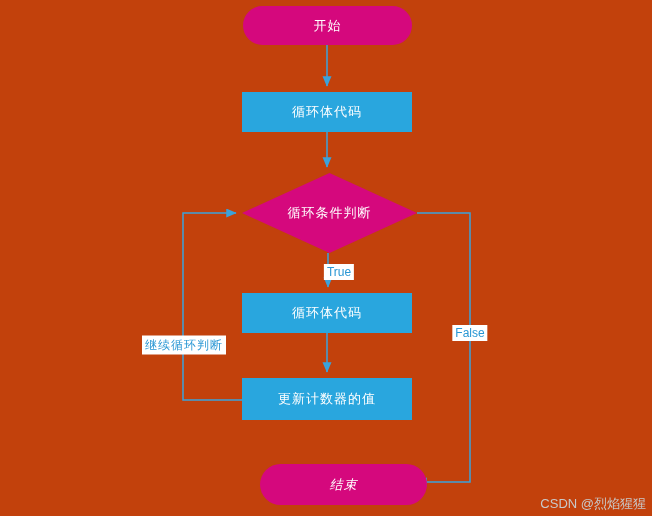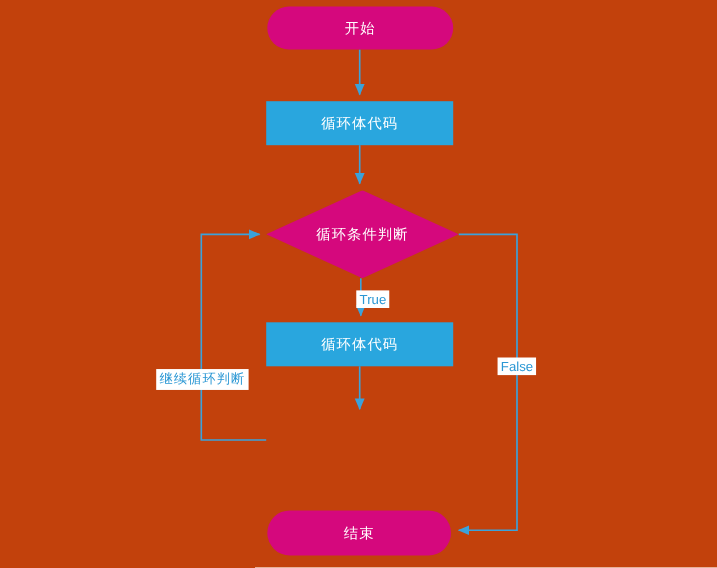--- a/index.html
+++ b/index.html
@@ -42,21 +42,21 @@
   }
   .decision {
     background: var(--node-magenta, #D5087D);
     clip-path: polygon(50% 0, 100% 50%, 50% 100%, 0 50%);
   }
   .node-start  { left: 243px; top: 6px;   width: 169px; height: 39px; }
   .node-init   { left: 242px; top: 92px;  width: 170px; height: 40px; }
   .node-cond   { left: 242px; top: 173px; width: 175px; height: 80px; }
   .node-body   { left: 242px; top: 293px; width: 170px; height: 40px; }
   .node-update { left: 242px; top: 378px; width: 170px; height: 42px; }
-  .node-end    { left: 243px; top: 464px; width: 167px; height: 41px; }
+  .node-end    { left: 260px; top: 464px; width: 167px; height: 41px; font-style: italic; }
   .edge-label {
     position: absolute;
     transform: translate(-50%, -50%);
     background: #ffffff;
     color: var(--edge-label, #2A97D4);
     font-size: 12px;
     padding: 1px 3px;
     white-space: nowrap;
   }
   .label-true      { left: 327px; top: 272px; margin-left: 12px; }
@@ -91,23 +91,25 @@
   </svg>
 
   <div class="node terminator node-start">开始</div>
 
   <div class="node process node-init">循环体代码</div>
 
   <div class="node process node-body">循环体代码</div>
 
   <div class="node decision node-cond">循环条件判断</div>
 
+  <div class="node process node-update">更新计数器的值</div>
 
   <div class="node terminator node-end">结束</div>
 
   <span class="edge-label label-true">True</span>
 
   <span class="edge-label label-false">False</span>
 
   <span class="edge-label label-loop-back">继续循环判断</span>
 
+  <div class="watermark">CSDN @烈焰猩猩</div>
 
 </div>
 
 </body></html>

